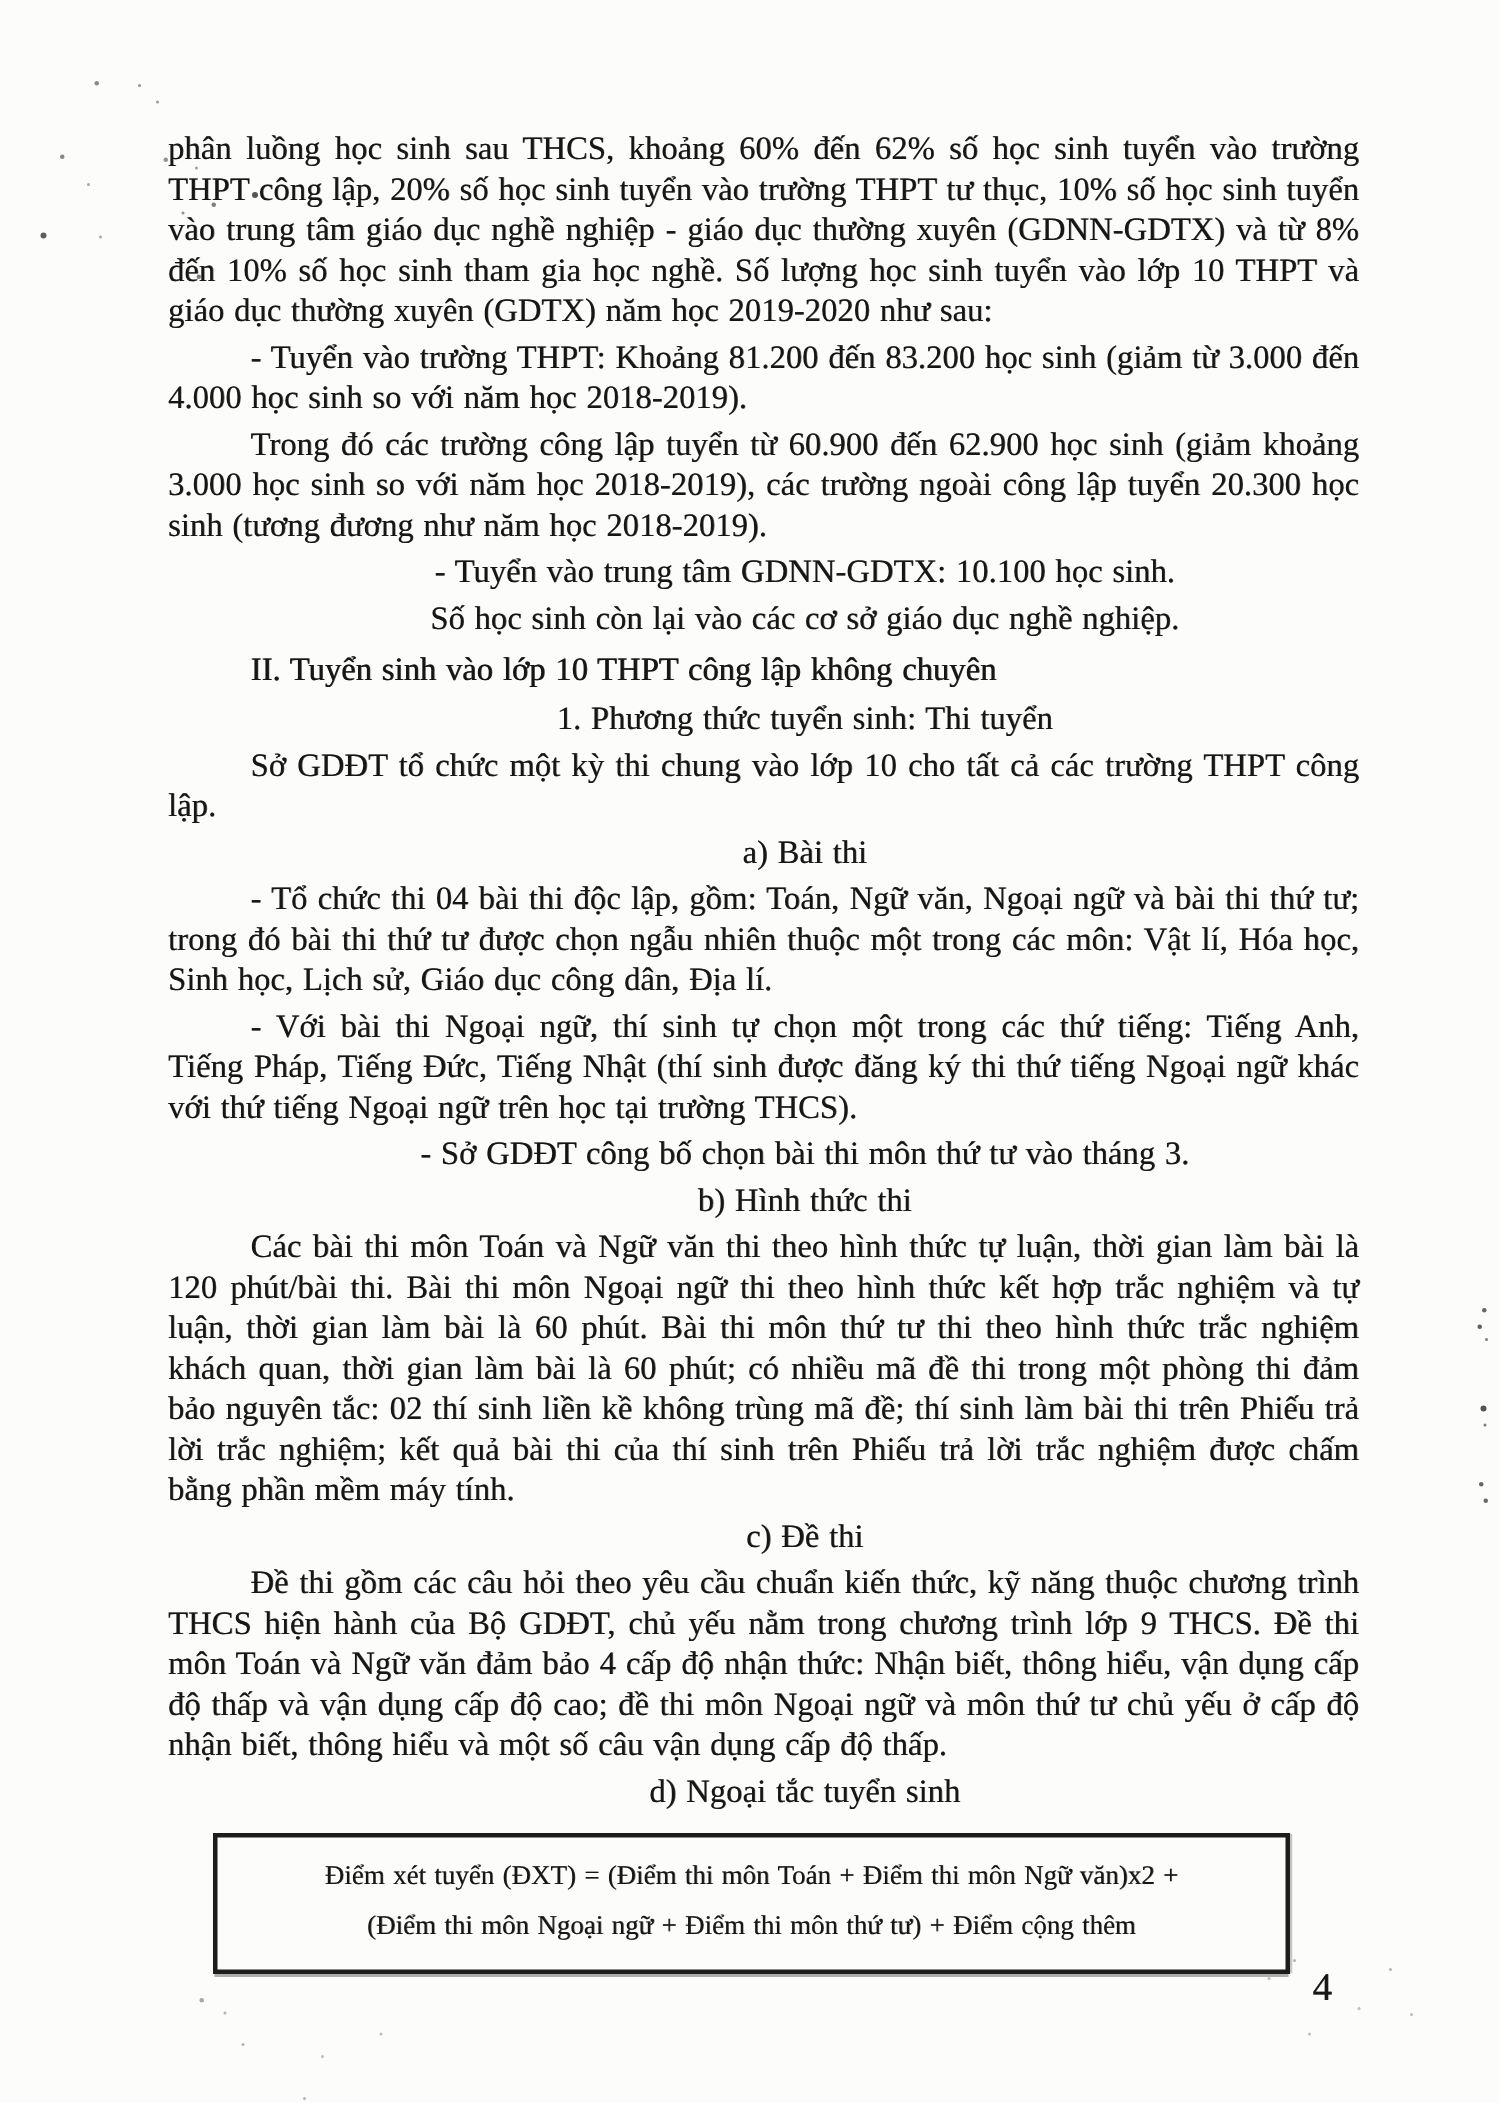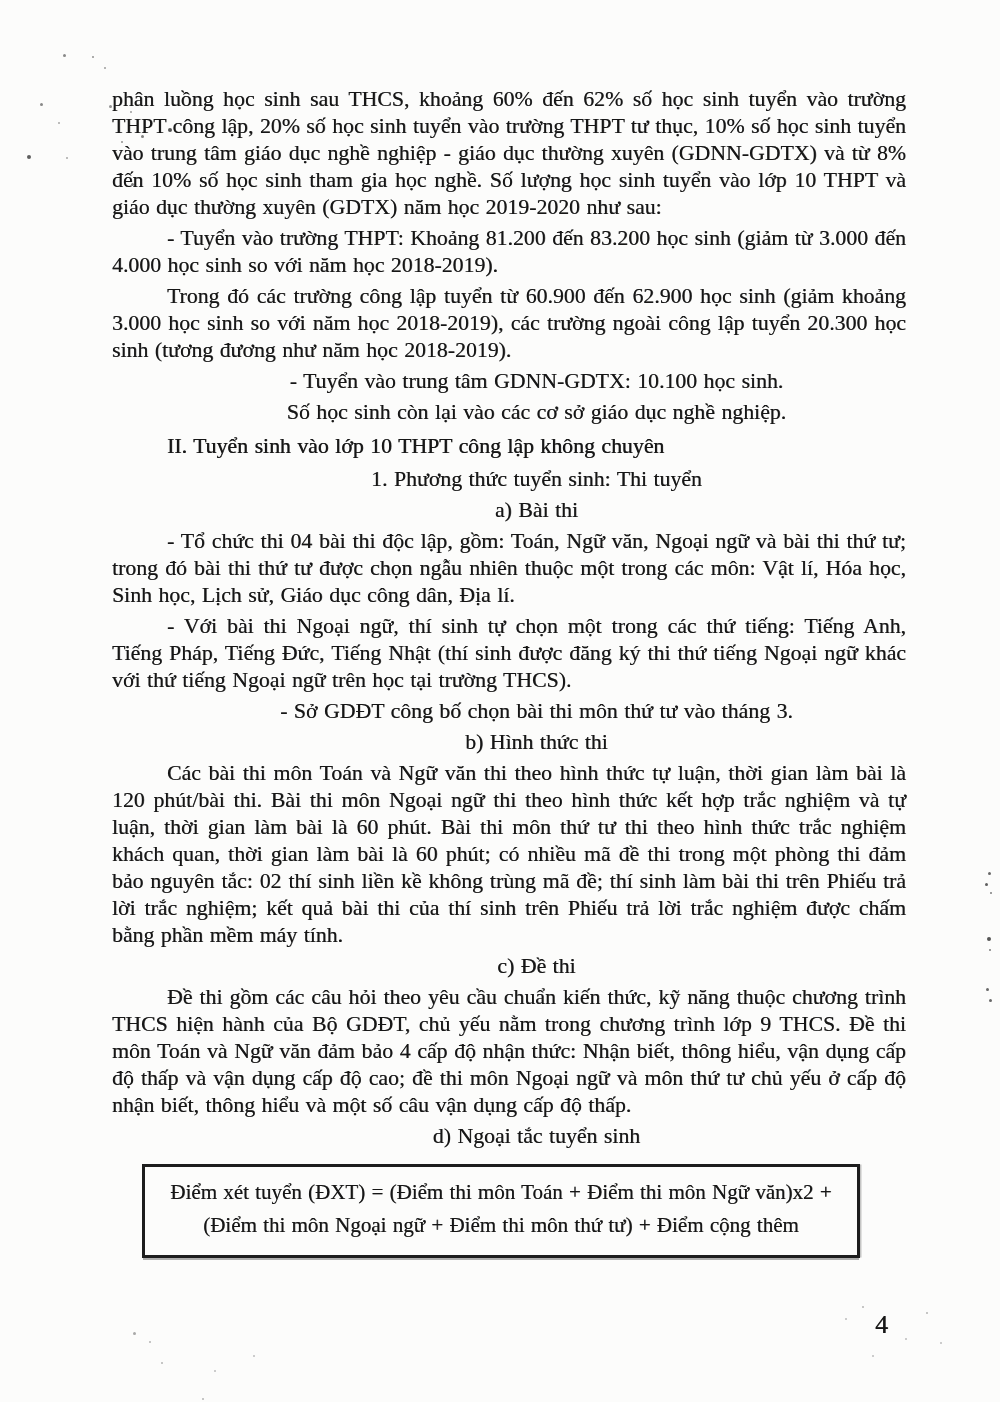--- a/index.html
+++ b/index.html
@@ -41,21 +41,21 @@
   }
   .textblock p.sub { text-align: center; }
   .formula-box {
     margin: 14px 0 0 30px;
     width: 688px;
     border: 3px solid #1d1d1d;
     box-shadow: 0 3px 0 -1px rgba(30,30,30,0.35), 2px 0 0 -0.5px rgba(30,30,30,0.25);
     padding: 9px 12px 13px 12px;
     text-align: center;
     text-indent: 0;
-    font-size: 21px;
+    font-size: 18px;
     line-height: 33px;
   }
   .formula-box div { text-indent: 0; }
   .page-number {
     position: absolute;
     left: 875px;
     top: 1300px;
     font-size: 26px;
     text-shadow: 0.4px 0 0 rgba(10,10,10,0.7);
   }
@@ -71,20 +71,21 @@
 <div class="page">
 
   <div class="textblock">
     <p class="continuation">phân luồng học sinh sau THCS, khoảng 60% đến 62% số học sinh tuyển vào trường THPT công lập, 20% số học sinh tuyển vào trường THPT tư thục, 10% số học sinh tuyển vào trung tâm giáo dục nghề nghiệp - giáo dục thường xuyên (GDNN-GDTX) và từ 8% đến 10% số học sinh tham gia học nghề. Số lượng học sinh tuyển vào lớp 10 THPT và giáo dục thường xuyên (GDTX) năm học 2019-2020 như sau:</p>
     <p class="body">- Tuyển vào trường THPT: Khoảng 81.200 đến 83.200 học sinh (giảm từ 3.000 đến 4.000 học sinh so với năm học 2018-2019).</p>
     <p class="body">Trong đó các trường công lập tuyển từ 60.900 đến 62.900 học sinh (giảm khoảng 3.000 học sinh so với năm học 2018-2019), các trường ngoài công lập tuyển 20.300 học sinh (tương đương như năm học 2018-2019).</p>
     <p class="sub">- Tuyển vào trung tâm GDNN-GDTX: 10.100 học sinh.</p>
     <p class="sub">Số học sinh còn lại vào các cơ sở giáo dục nghề nghiệp.</p>
     <p class="heading">II. Tuyển sinh vào lớp 10 THPT công lập không chuyên</p>
     <p class="sub">1. Phương thức tuyển sinh: Thi tuyển</p>
+    <p class="body">Sở GDĐT tổ chức một kỳ thi chung vào lớp 10 cho tất cả các trường THPT công lập.</p>
     <p class="sub">a) Bài thi</p>
     <p class="body">- Tổ chức thi 04 bài thi độc lập, gồm: Toán, Ngữ văn, Ngoại ngữ và bài thi thứ tư; trong đó bài thi thứ tư được chọn ngẫu nhiên thuộc một trong các môn: Vật lí, Hóa học, Sinh học, Lịch sử, Giáo dục công dân, Địa lí.</p>
     <p class="body">- Với bài thi Ngoại ngữ, thí sinh tự chọn một trong các thứ tiếng: Tiếng Anh, Tiếng Pháp, Tiếng Đức, Tiếng Nhật (thí sinh được đăng ký thi thứ tiếng Ngoại ngữ khác với thứ tiếng Ngoại ngữ trên học tại trường THCS).</p>
     <p class="sub">- Sở GDĐT công bố chọn bài thi môn thứ tư vào tháng 3.</p>
     <p class="sub">b) Hình thức thi</p>
     <p class="body">Các bài thi môn Toán và Ngữ văn thi theo hình thức tự luận, thời gian làm bài là 120 phút/bài thi. Bài thi môn Ngoại ngữ thi theo hình thức kết hợp trắc nghiệm và tự luận, thời gian làm bài là 60 phút. Bài thi môn thứ tư thi theo hình thức trắc nghiệm khách quan, thời gian làm bài là 60 phút; có nhiều mã đề thi trong một phòng thi đảm bảo nguyên tắc: 02 thí sinh liền kề không trùng mã đề; thí sinh làm bài thi trên Phiếu trả lời trắc nghiệm; kết quả bài thi của thí sinh trên Phiếu trả lời trắc nghiệm được chấm bằng phần mềm máy tính.</p>
     <p class="sub">c) Đề thi</p>
     <p class="body">Đề thi gồm các câu hỏi theo yêu cầu chuẩn kiến thức, kỹ năng thuộc chương trình THCS hiện hành của Bộ GDĐT, chủ yếu nằm trong chương trình lớp 9 THCS. Đề thi môn Toán và Ngữ văn đảm bảo 4 cấp độ nhận thức: Nhận biết, thông hiểu, vận dụng cấp độ thấp và vận dụng cấp độ cao; đề thi môn Ngoại ngữ và môn thứ tư chủ yếu ở cấp độ nhận biết, thông hiểu và một số câu vận dụng cấp độ thấp.</p>
     <p class="sub">d) Ngoại tắc tuyển sinh</p>
 

